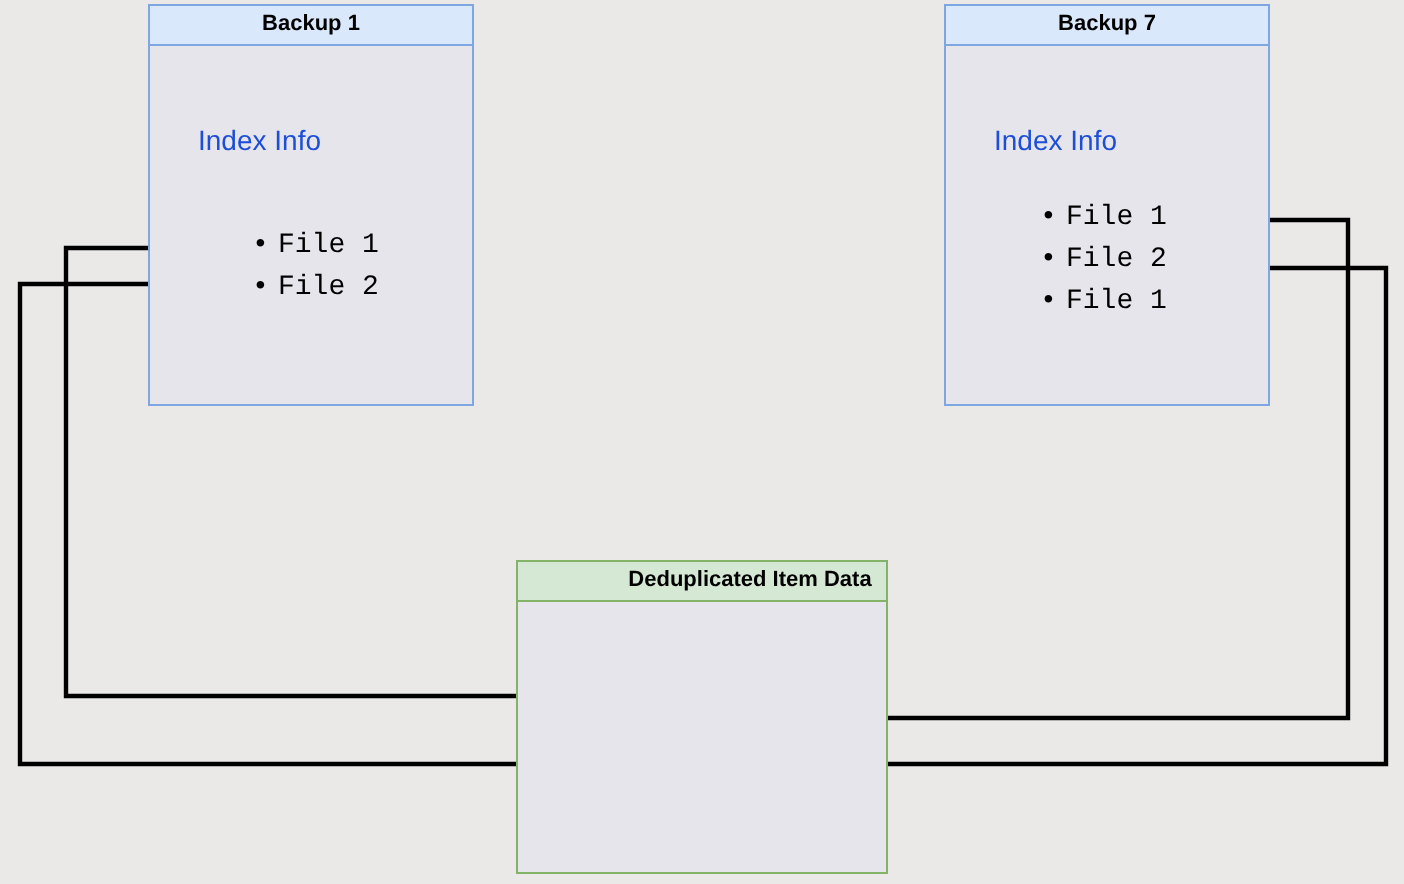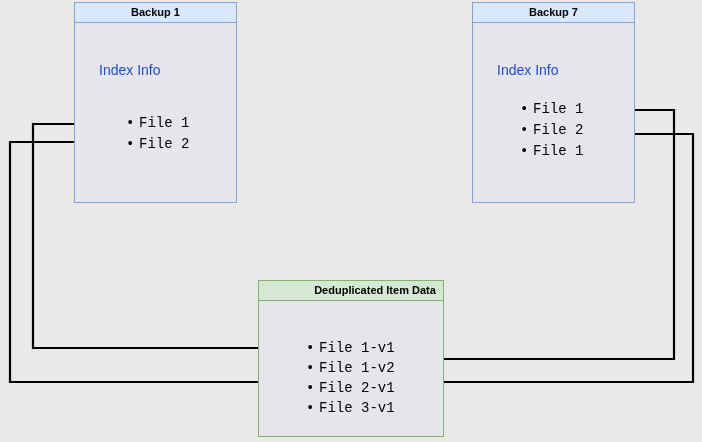--- a/index.html
+++ b/index.html
@@ -141,23 +141,15 @@
       <ul class="file-list" style="left:47px; top:76px;">
         <li>File 1</li>
         <li>File 2</li>
         <li>File 1</li>
       </ul>
     </div>
   </div>
 
   <div class="node green" style="left:258px; top:280px; width:186px; height:157px;">
     <div class="node-header">Deduplicated Item Data</div>
-    <div class="node-body" style="height:135px;">
-      <ul class="file-list dedup" style="left:47px; top:37px;">
-        <li>File 1-v1</li>
-        <li>File 1-v2</li>
-        <li>File 2-v1</li>
-        <li>File 3-v1</li>
-      </ul>
-    </div>
   </div>
 
 </div>
 
 </body></html>

